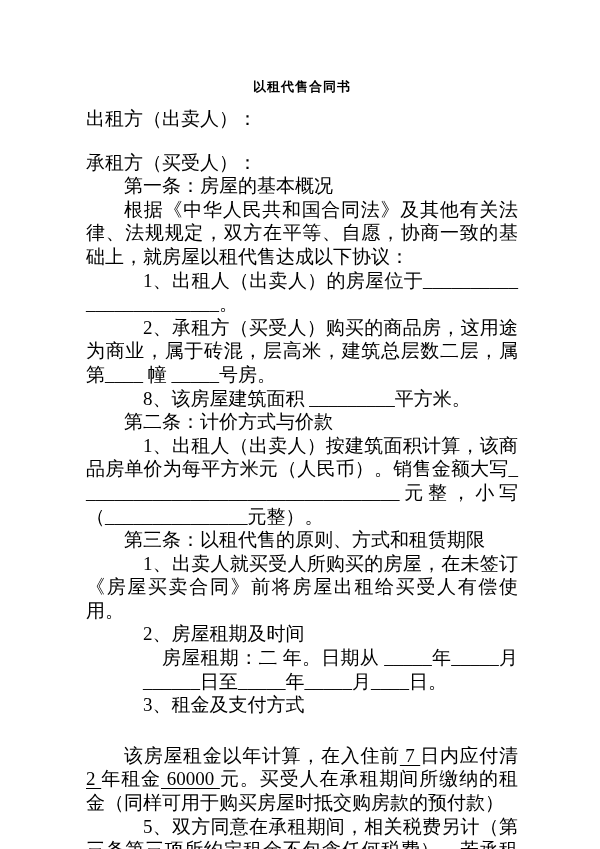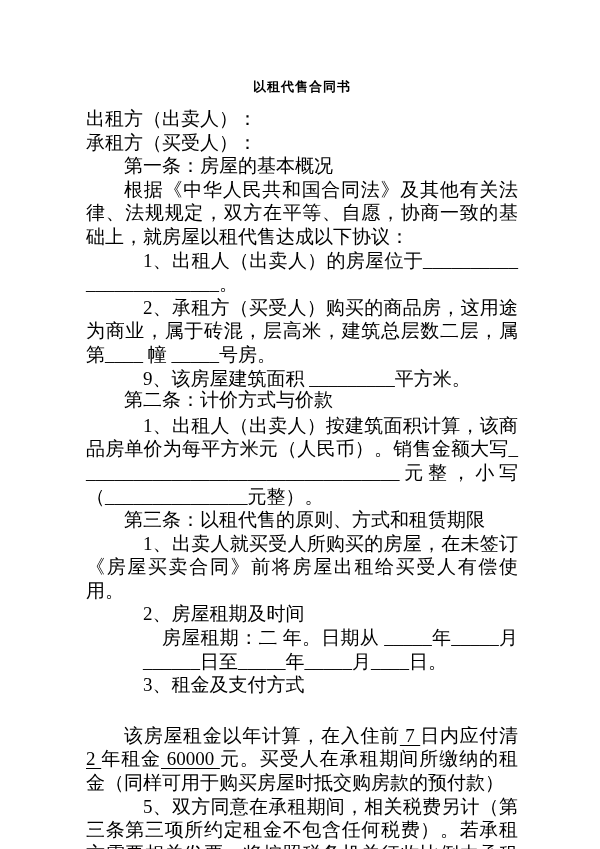--- a/index.html
+++ b/index.html
@@ -37,27 +37,27 @@
     text-underline-offset: 3px;
   }
 </style>
 </head>
 <body>
 
 <div class="page">
   <h1 class="title">以租代售合同书</h1>
   <div id="doc-body">
       <p class="para" style="padding-left: 0em; text-indent: 0em;"><span>出租方（出卖人）：</span></p>
-      <p class="para" style="padding-left: 0em; text-indent: 0em;"><span>承租方（买受人）：</span></p>
+      <p class="para" style="padding-left: 0em; text-indent: 0em; margin-top: 20px;"><span>承租方（买受人）：</span></p>
       <p class="para" style="padding-left: 0em; text-indent: 2em;"><span>第一条：房屋的基本概况</span></p>
       <p class="para" style="padding-left: 0em; text-indent: 2em;"><span>根据《中华人民共和国合同法》及其他有关法律、法规规定，双方在平等、自愿，协商一致的基础上，就房屋以租代售达成以下协议：</span></p>
       <p class="para" style="padding-left: 0em; text-indent: 3em;"><span>1、出租人（出卖人）的房屋位于________________________。</span></p>
       <p class="para" style="padding-left: 0em; text-indent: 3em;"><span>2、承租方（买受人）购买的商品房，这用途为商业，属于砖混，层高米，建筑总层数二层，属第____ 幢 _____号房。</span></p>
-      <p class="para" style="padding-left: 0em; text-indent: 3em;"><span>9、该房屋建筑面积 _________平方米。</span></p>
-      <p class="para" style="padding-left: 0em; text-indent: 2em; font-family: Liberation Mono, monospace;"><span>第二条：计价方式与价款</span></p>
+      <p class="para" style="padding-left: 0em; text-indent: 3em;"><span>8、该房屋建筑面积 _________平方米。</span></p>
+      <p class="para" style="padding-left: 0em; text-indent: 2em;"><span>第二条：计价方式与价款</span></p>
       <p class="para" style="padding-left: 0em; text-indent: 3em;"><span>1、出租人（出卖人）按建筑面积计算，该商品房单价为每平方米元（人民币）。销售金额大写__________________________________元整，小写（_______________元整）。</span></p>
       <p class="para" style="padding-left: 0em; text-indent: 2em;"><span>第三条：以租代售的原则、方式和租赁期限</span></p>
       <p class="para" style="padding-left: 0em; text-indent: 3em;"><span>1、出卖人就买受人所购买的房屋，在未签订《房屋买卖合同》前将房屋出租给买受人有偿使用。</span></p>
       <p class="para" style="padding-left: 0em; text-indent: 3em;"><span>2、房屋租期及时间</span></p>
       <p class="para" style="padding-left: 3em; text-indent: 1em;"><span>房屋租期：二 年。日期从 _____年_____月______日至_____年_____月____日。</span></p>
       <p class="para" style="padding-left: 0em; text-indent: 3em;"><span>3、租金及支付方式</span></p>
       <p class="para" style="padding-left: 0em; text-indent: 2em; margin-top: 27px;"><span>该房屋租金以年计算，在入住前</span><span class="u"> 7 </span><span>日内应付清</span><span class="u"> 2 </span><span>年租金</span><span class="u"> 60000 </span><span>元。买受人在承租期间所缴纳的租金（同样可用于购买房屋时抵交购房款的预付款）</span></p>
       <p class="para" style="padding-left: 0em; text-indent: 3em;"><span>5、双方同意在承租期间，相关税费另计（第三条第三项所约定租金不包含任何税费）。若承租方需要相关发票，将按照税务机关征收比例由承租人另行</span></p>
     </div>
 </div>

